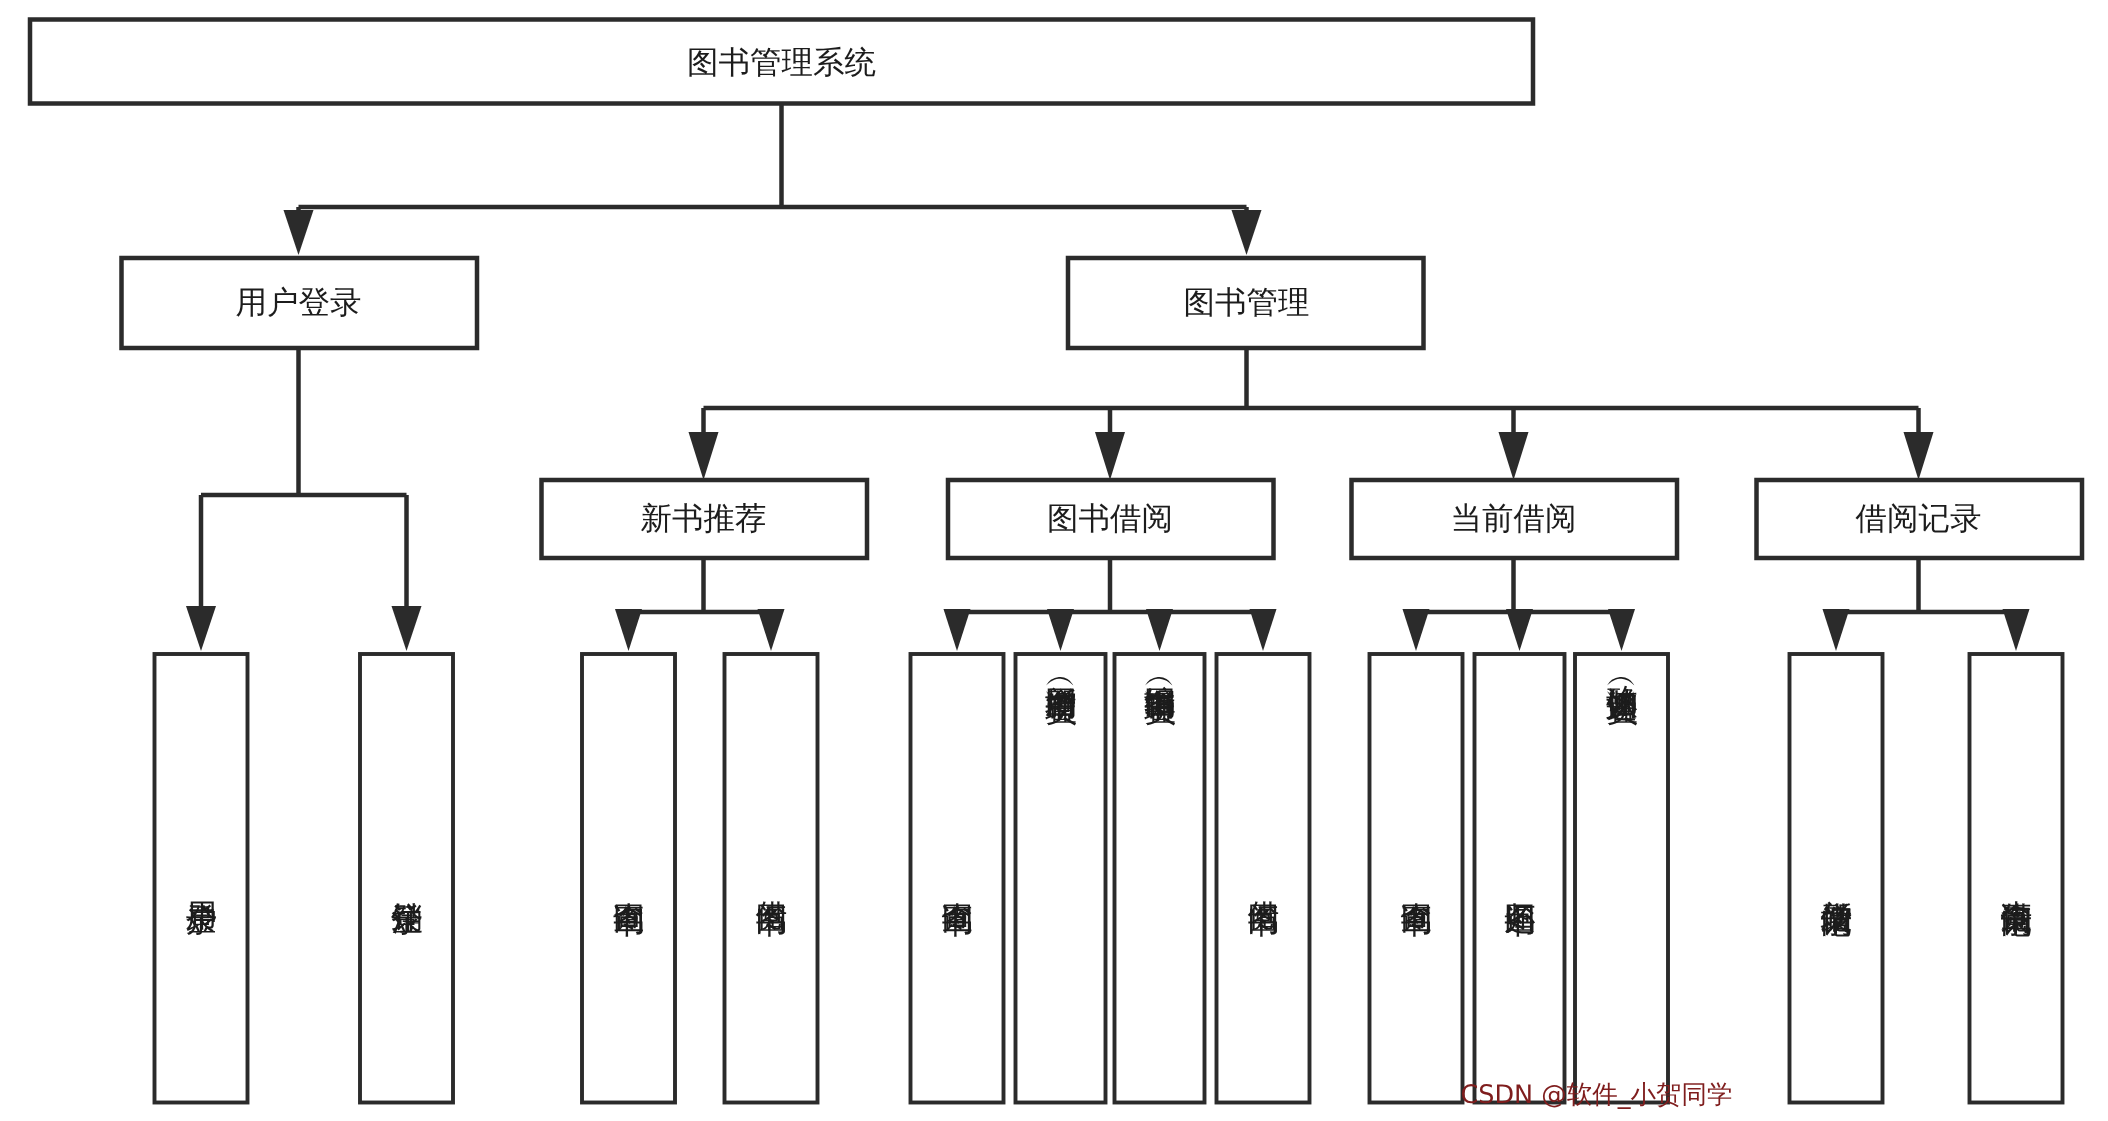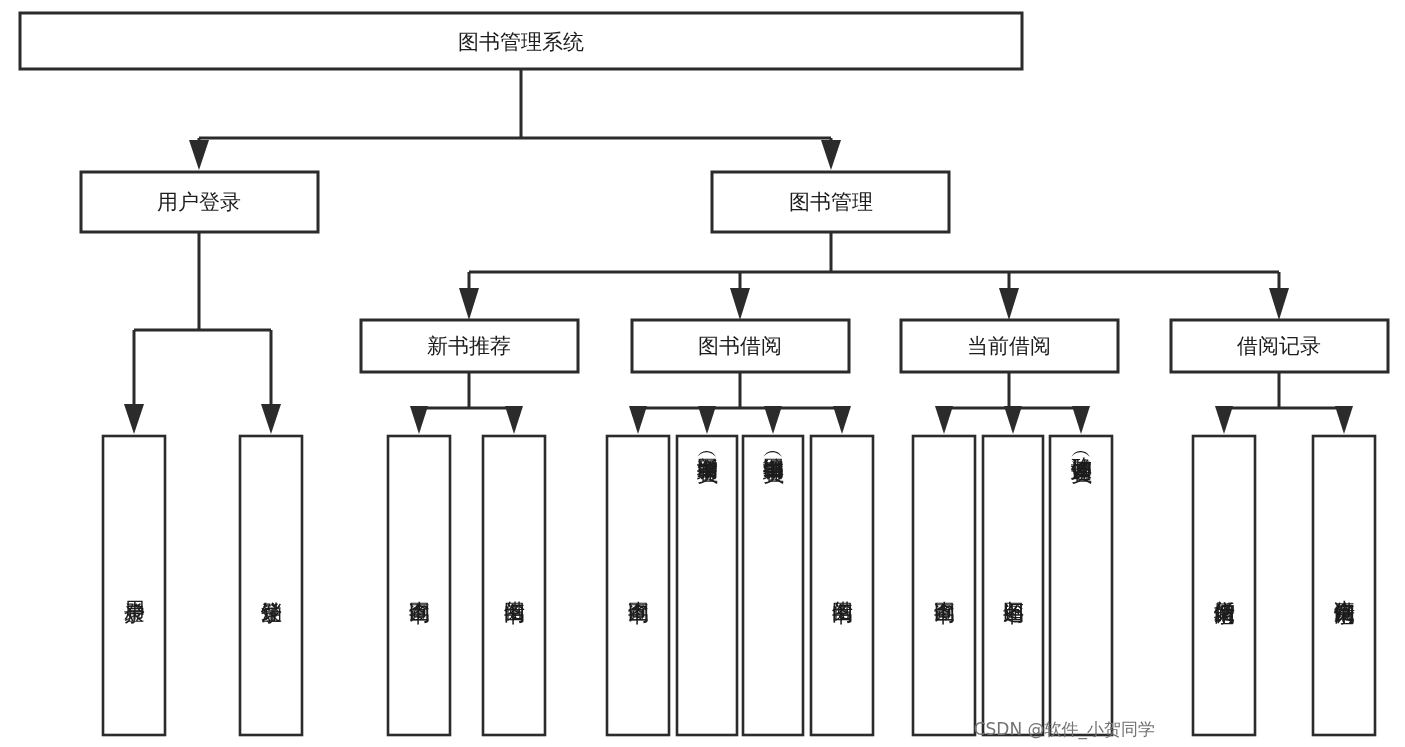--- a/index.html
+++ b/index.html
@@ -68,21 +68,21 @@
     color: #1c1c1c;
     letter-spacing: 1px;
     white-space: nowrap;
   }
   .watermark {
     position: absolute;
     right: 8px;
     bottom: 6px;
     font-family: "DejaVu Sans", "Liberation Sans", sans-serif;
     font-size: 17px;
-    color: #737373;
+    color: #7f1d1d;
     white-space: nowrap;
     user-select: none;
   }
 </style>
 </head>
 <body>
 
 <div id="diagram-root">
 
   <svg class="tree" viewBox="0 0 1405 747" xmlns="http://www.w3.org/2000/svg">

